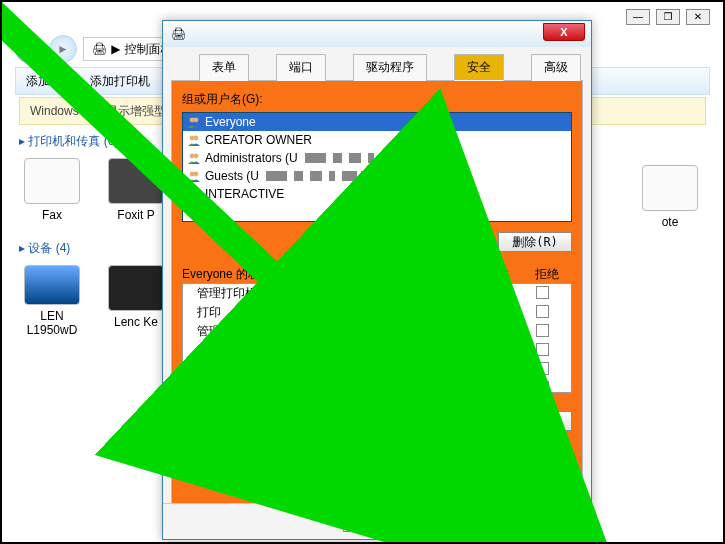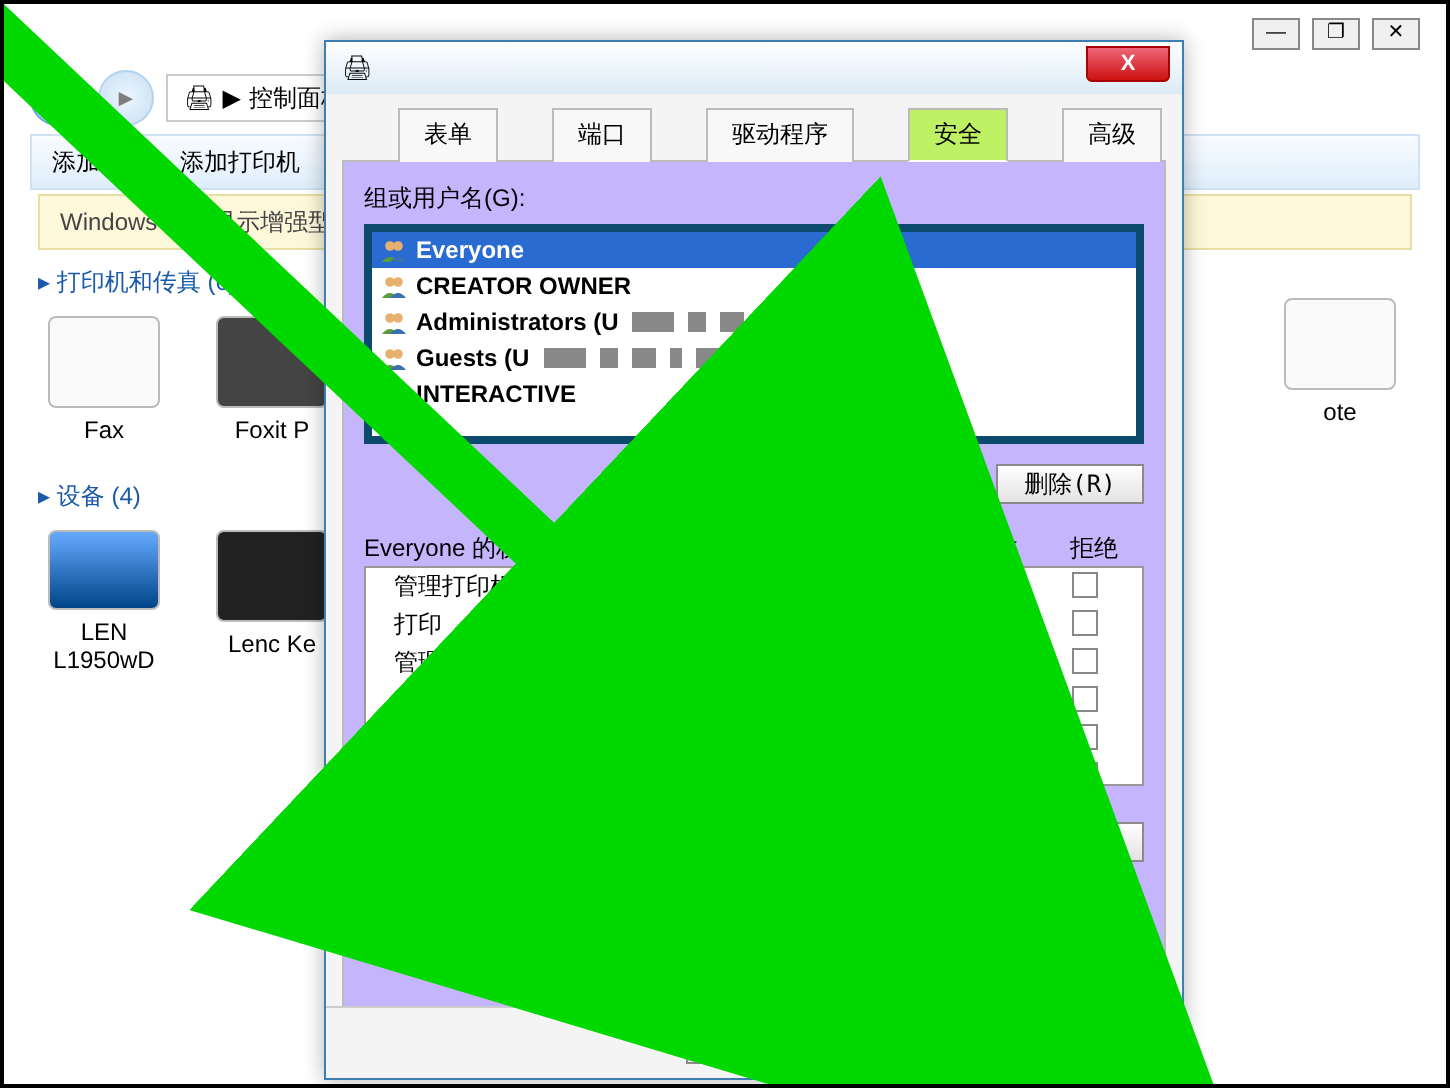--- a/index.html
+++ b/index.html
@@ -12,34 +12,34 @@
 .addrbar { position: absolute; left: 10px; top: 30px; display: flex; align-items: center; gap: 6px; }
 .navcircle { width: 28px; height: 28px; border-radius: 50%; border: 1px solid #6aa8dd; background: radial-gradient(#dcefff,#8fc0e8); display: flex; align-items: center; justify-content: center; }
 .breadcrumb { border: 1px solid #ccc; padding: 4px 8px; height: 24px; display: flex; align-items: center; gap: 4px; }
 .toolbar { position: absolute; left: 10px; top: 62px; right: 10px; height: 28px; background: linear-gradient(#f8fbff,#dfeefb); display: flex; align-items: center; gap: 16px; padding: 0 10px; border: 1px solid #cfe2f3; }
 .infobar { position: absolute; left: 14px; top: 92px; right: 14px; height: 28px; background: #fdf8d9; border: 1px solid #e8dfa3; display: flex; align-items: center; padding: 0 10px; color: #444; }
 .leftcol { position: absolute; left: 14px; top: 128px; width: 150px; }
 .sectionhdr { color: #1a5aa8; margin-bottom: 8px; }
 .iconrow { display: flex; gap: 18px; margin: 8px 0 18px 0; }
 .deviceitem { width: 68px; text-align: center; }
 .devicon { width: 56px; height: 46px; margin: 0 auto 4px; border: 1px solid #bbb; border-radius: 4px; background: #fafafa; }
-.rightdev { position: absolute; right: 20px; top: 144px; width: 60px; text-align: center; }
+.rightdev { position: absolute; right: 20px; top: 160px; width: 60px; text-align: center; }
 
 
 .dialog { position: absolute; left: 160px; top: 18px; width: 430px; height: 520px; border: 1px solid #3c7fb1; background: #f4f4f4; box-shadow: 0 0 10px rgba(0,0,0,0.3); }
 .dlgtitle { height: 26px; background: linear-gradient(#fdfefe,#dcebf7); display: flex; align-items: center; padding: 0 8px; }
 .dlgtitle .ticon { margin-right: 6px; font-size: 12px; }
 .dlgtitle .ttext { flex: 1; color: #003366; }
 .dlgclose { position: absolute; right: 6px; top: 2px; width: 42px; height: 18px; background: linear-gradient(#e67,#c11); border: 1px solid #a00; border-radius: 0 0 3px 3px; color: #fff; text-align: center; line-height: 16px; font-size: 11px; font-weight: bold; }
 .tabstrip { margin: 6px 8px 0 8px; display: flex; border-bottom: 1px solid #bbb; }
 .tab { padding: 4px 12px; border: 1px solid #bbb; border-bottom: none; background: #f8f8f8; margin-right: -1px; position: relative; top: 1px; margin-left: 28px; }
-.tab.active { background: #bef264; border-bottom: 1px solid #fff; }
-.body { background: #c4b5fd; margin: 0 8px 8px 8px; border: 1px solid #bbb; border-top: none; padding: 10px; height: 444px; position: relative; }
+.tab.active { background: #eab308; border-bottom: 1px solid #fff; }
+.body { background: #f97316; margin: 0 8px 8px 8px; border: 1px solid #bbb; border-top: none; padding: 10px; height: 444px; position: relative; }
 .grplabel { margin-bottom: 4px; }
-.userlist { border: 4px solid #0c4a6e; height: 110px; overflow: hidden; background: #fff; font-weight: bold; }
+.userlist { border: 1px solid #0c4a6e; height: 110px; overflow: hidden; background: #fff; }
 .userlist .urow { padding: 2px 4px; display: flex; align-items: center; gap: 4px; font-family: "SimSun", monospace; }
 .userlist .urow.selected { background: #2a6bd1; color: #fff; }
 .uicon { width: 14px; height: 12px; display: inline-block; }
 .uicon svg { width: 14px; height: 12px; }
 .redactbox { display: inline-block; height: 10px; background: #888; }
 .btnrow { display: flex; justify-content: flex-end; gap: 10px; margin-top: 10px; }
 .btn { min-width: 74px; height: 20px; border: 1px solid #8a8a8a; background: linear-gradient(#fefefe,#e3e3e3); display: flex; align-items: center; justify-content: center; padding: 0 8px; font-family: "SimSun", monospace; }
 .btn.disabled { color: #888; }
 .permlabel { margin-top: 14px; font-family: "SimSun", monospace; }
 .permhdr { display: flex; margin-top: 4px; }

